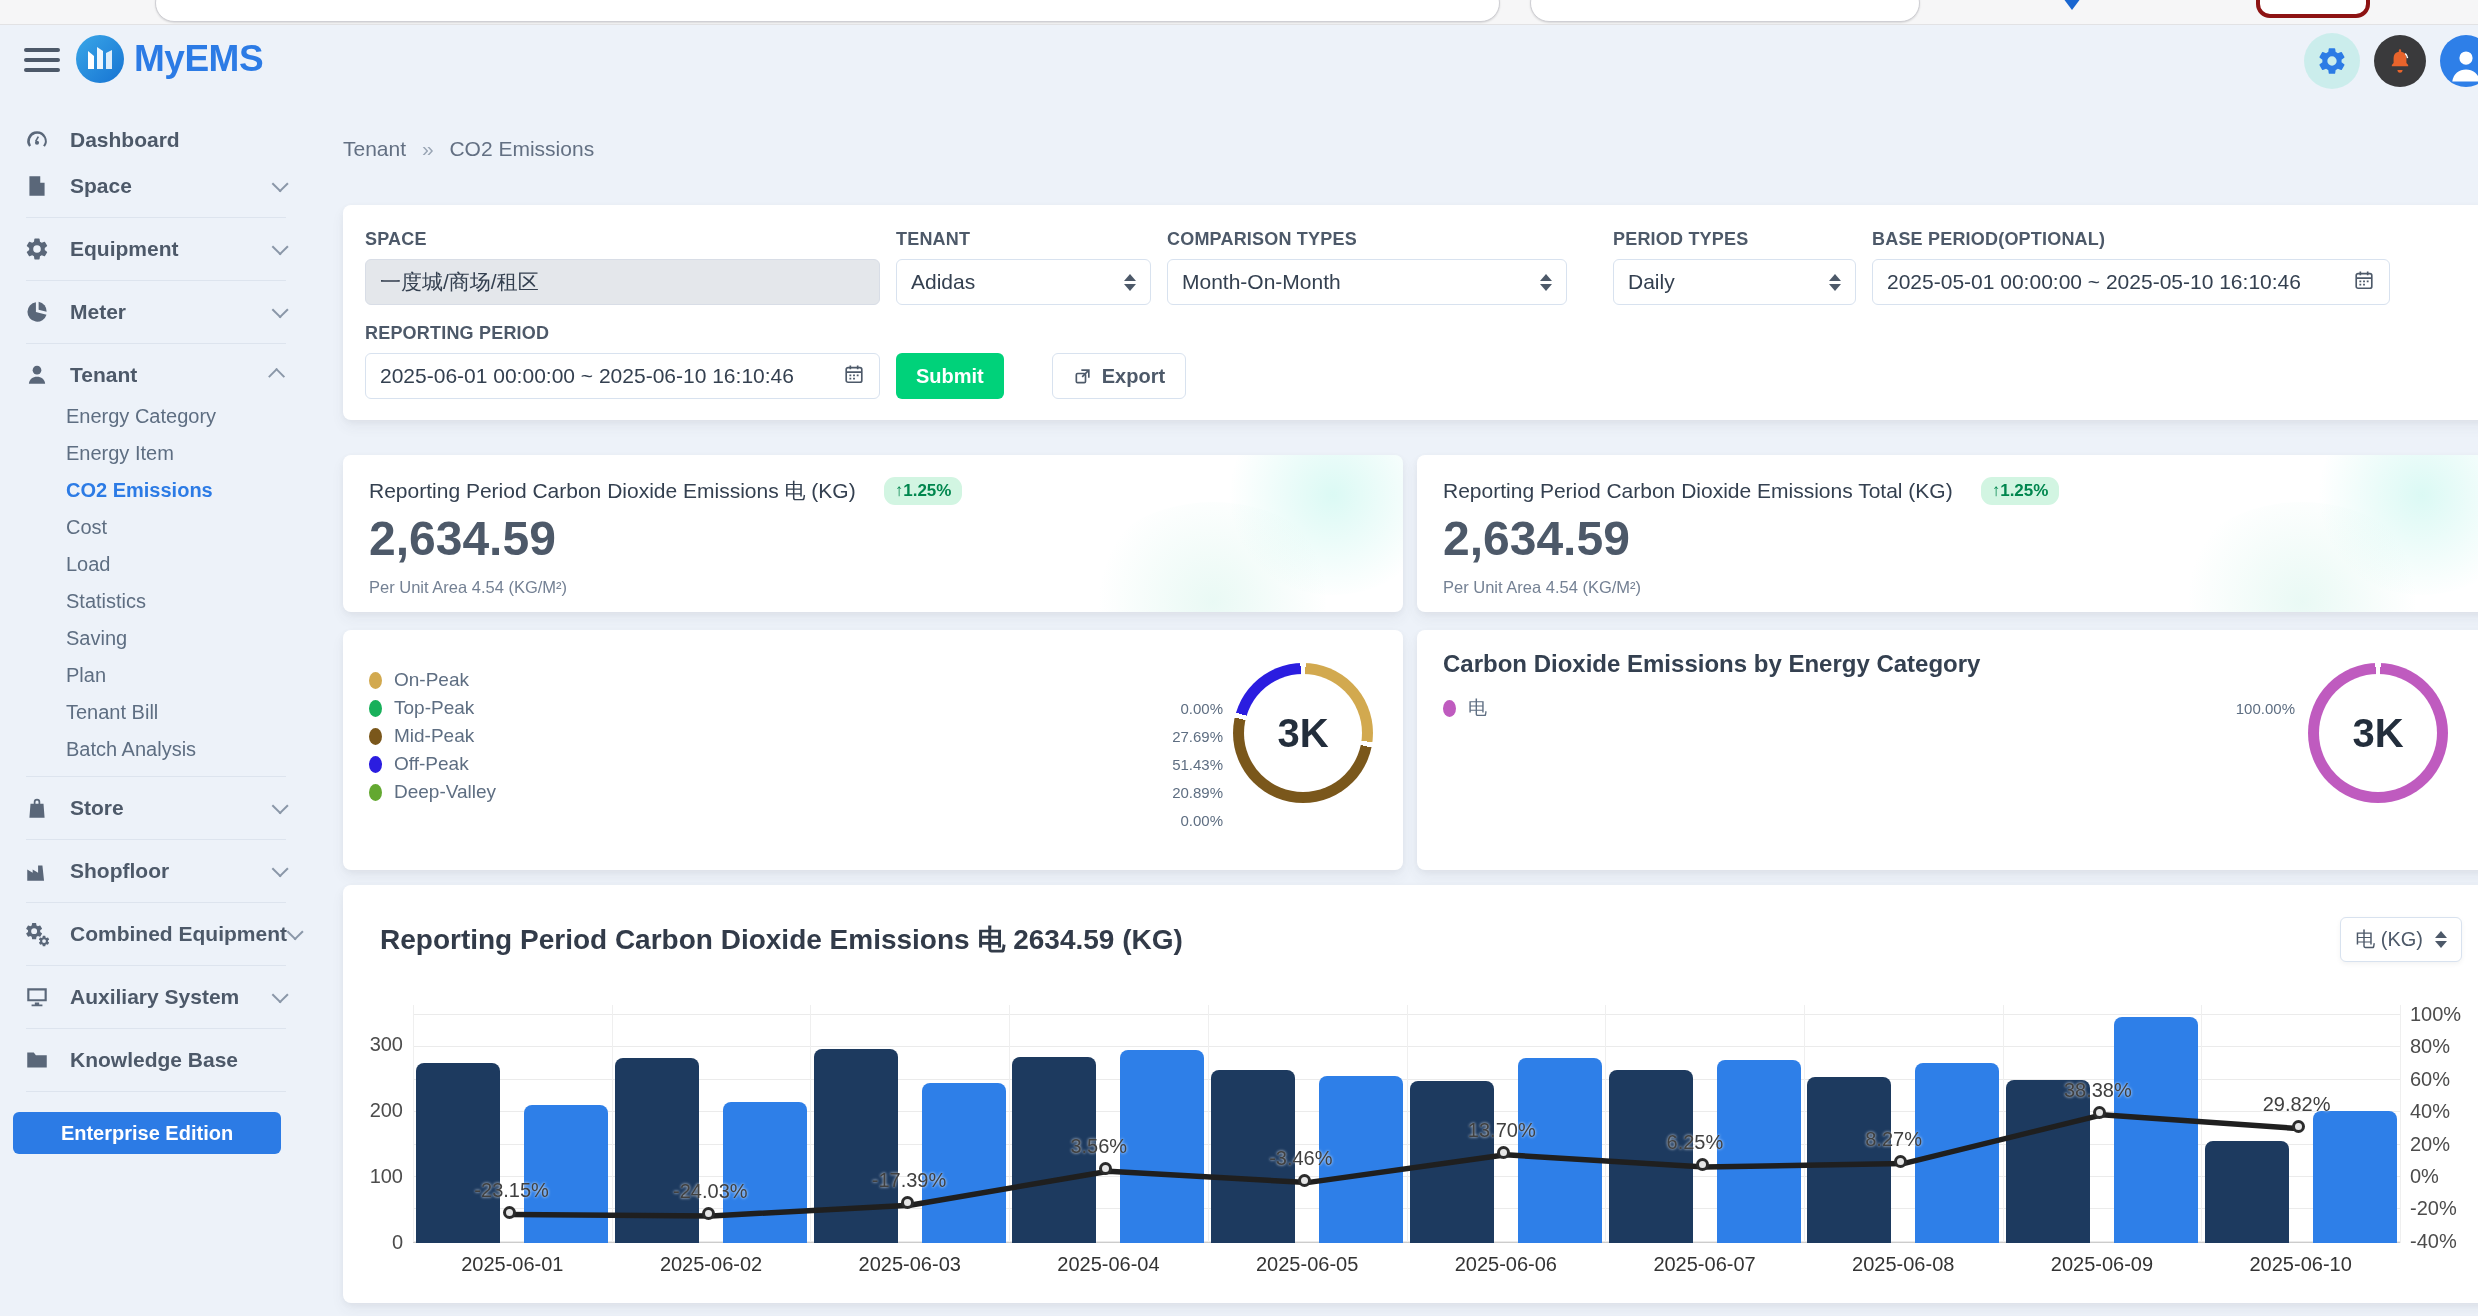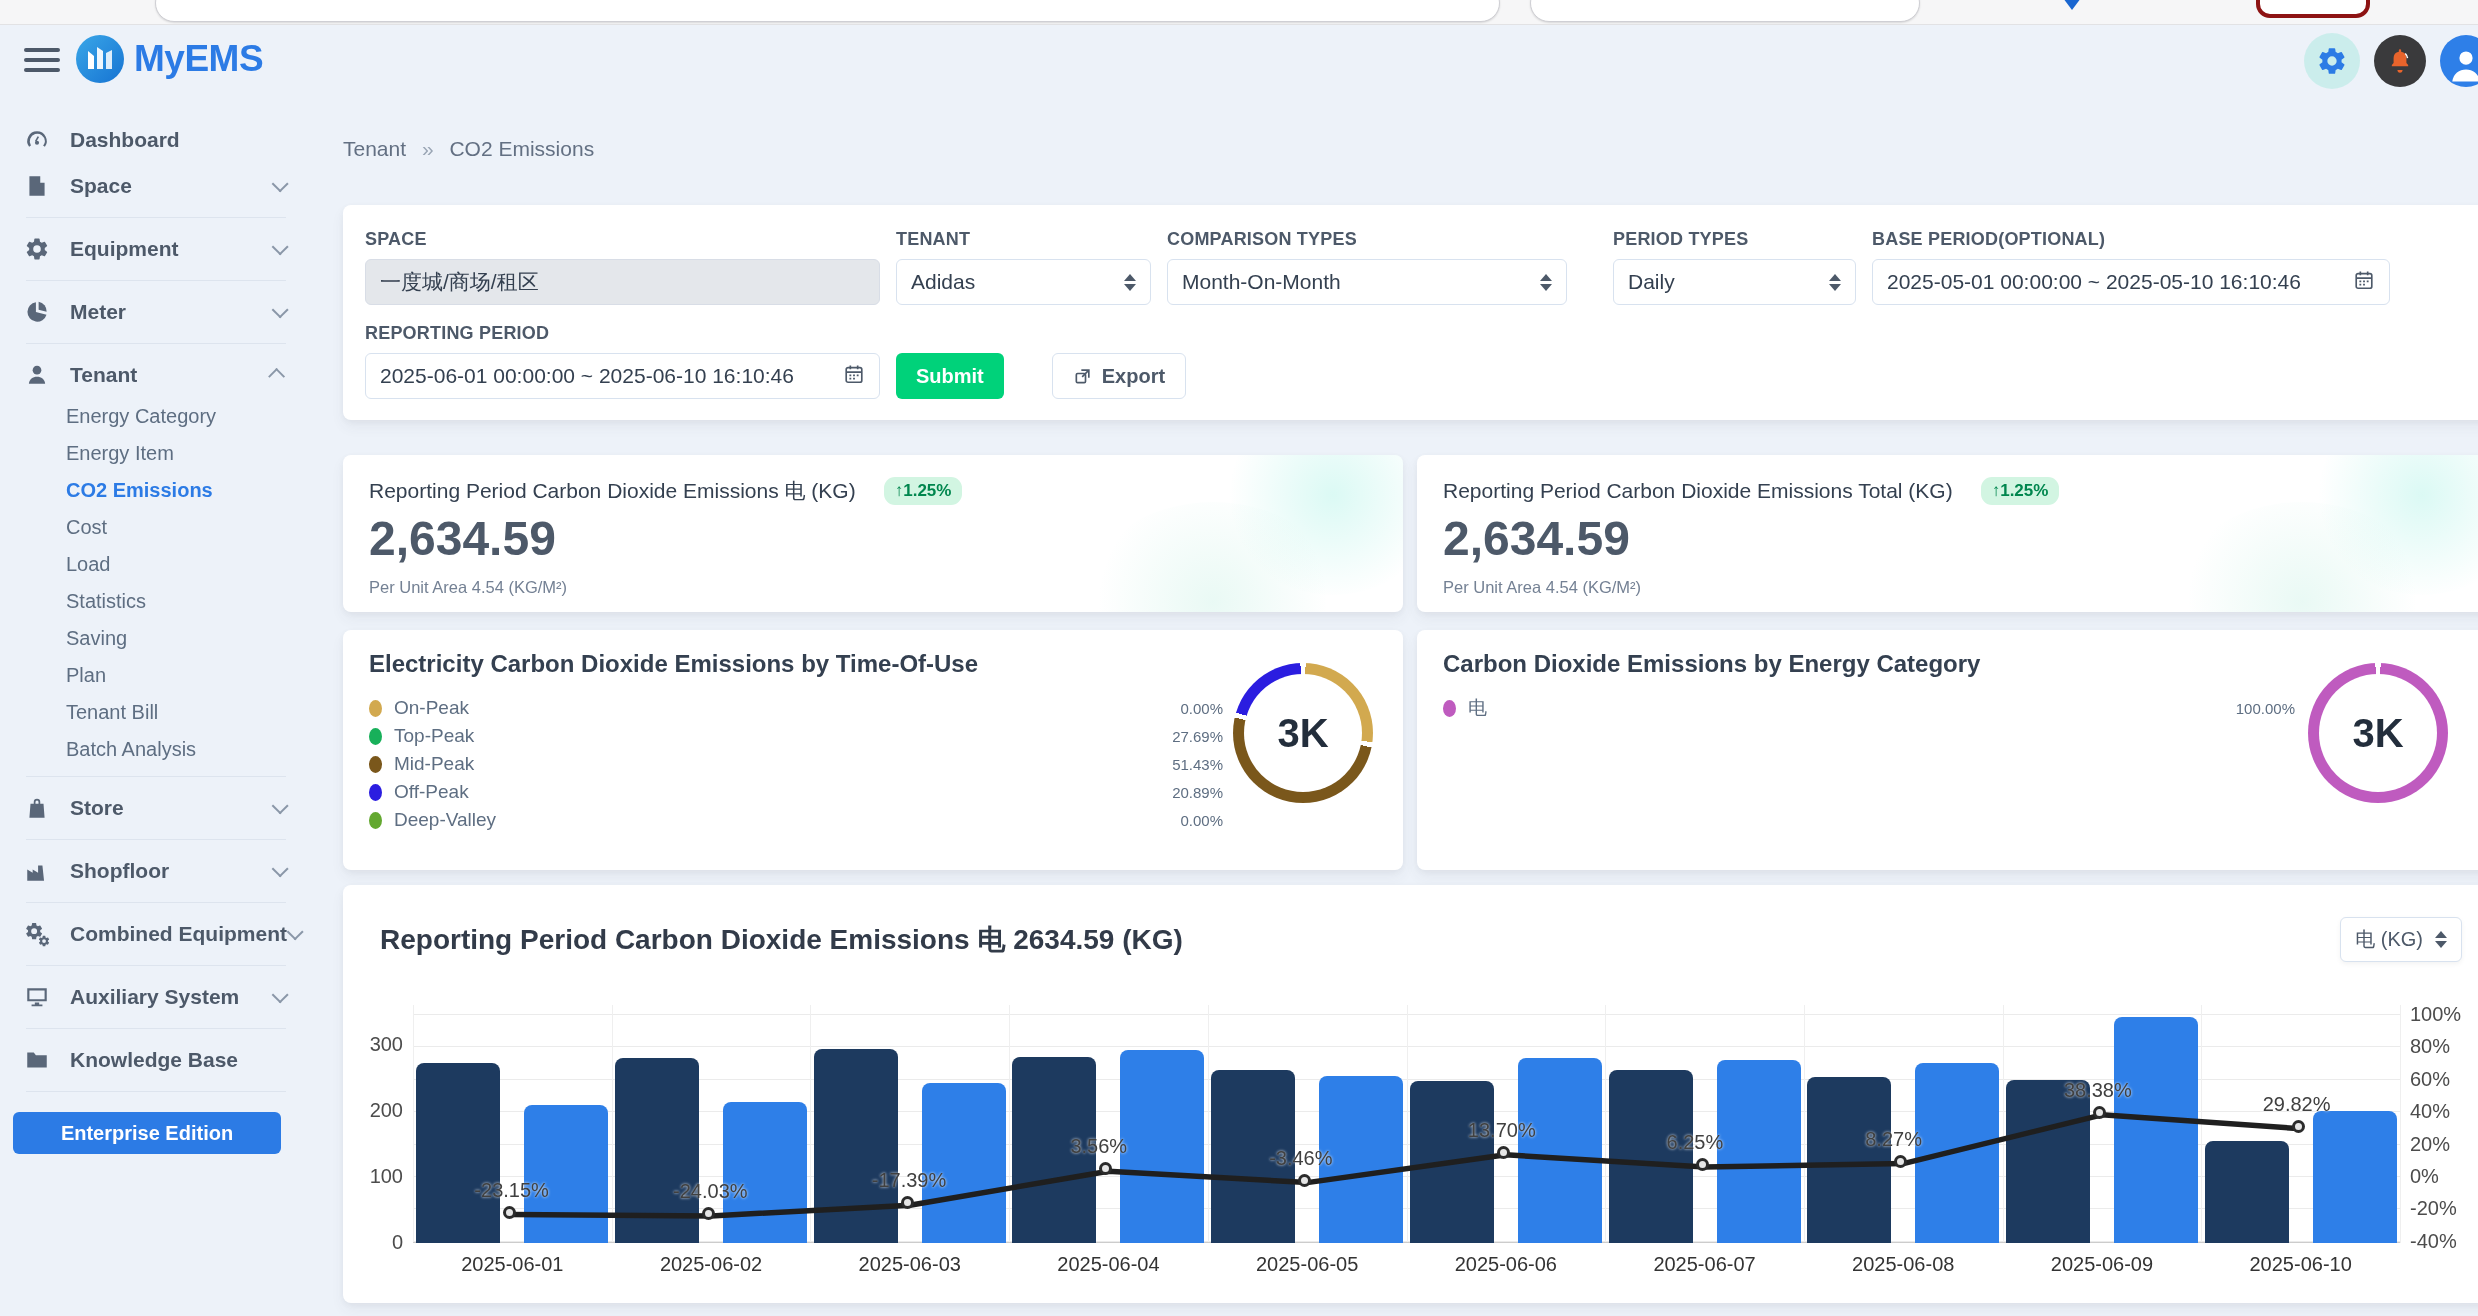--- a/index.html
+++ b/index.html
@@ -378,21 +378,20 @@
     <i class="stat-deco2"></i>
     <div class="stat-title-row">
       <span class="stat-title">Reporting Period Carbon Dioxide Emissions Total (KG)</span>
       <span class="badge-up">↑1.25%</span>
     </div>
     <div class="stat-value">2,634.59</div>
     <div class="stat-sub">Per Unit Area 4.54 (KG/M²)</div>
   </div>
 
   <div class="card donut1">
-    <div class="donut-title">Electricity Carbon Dioxide Emissions by Time-Of-Use</div>
     <div class="legend" id="tou-legend">
         <div class="lg-row">
           <span class="lg-dot" style="background:#d2a94f"></span>
           <span class="lg-lbl">On-Peak</span>
         </div>
         <div class="lg-row">
           <span class="lg-dot" style="background:#18b05a"></span>
           <span class="lg-lbl">Top-Peak</span>
         </div>
         <div class="lg-row">

